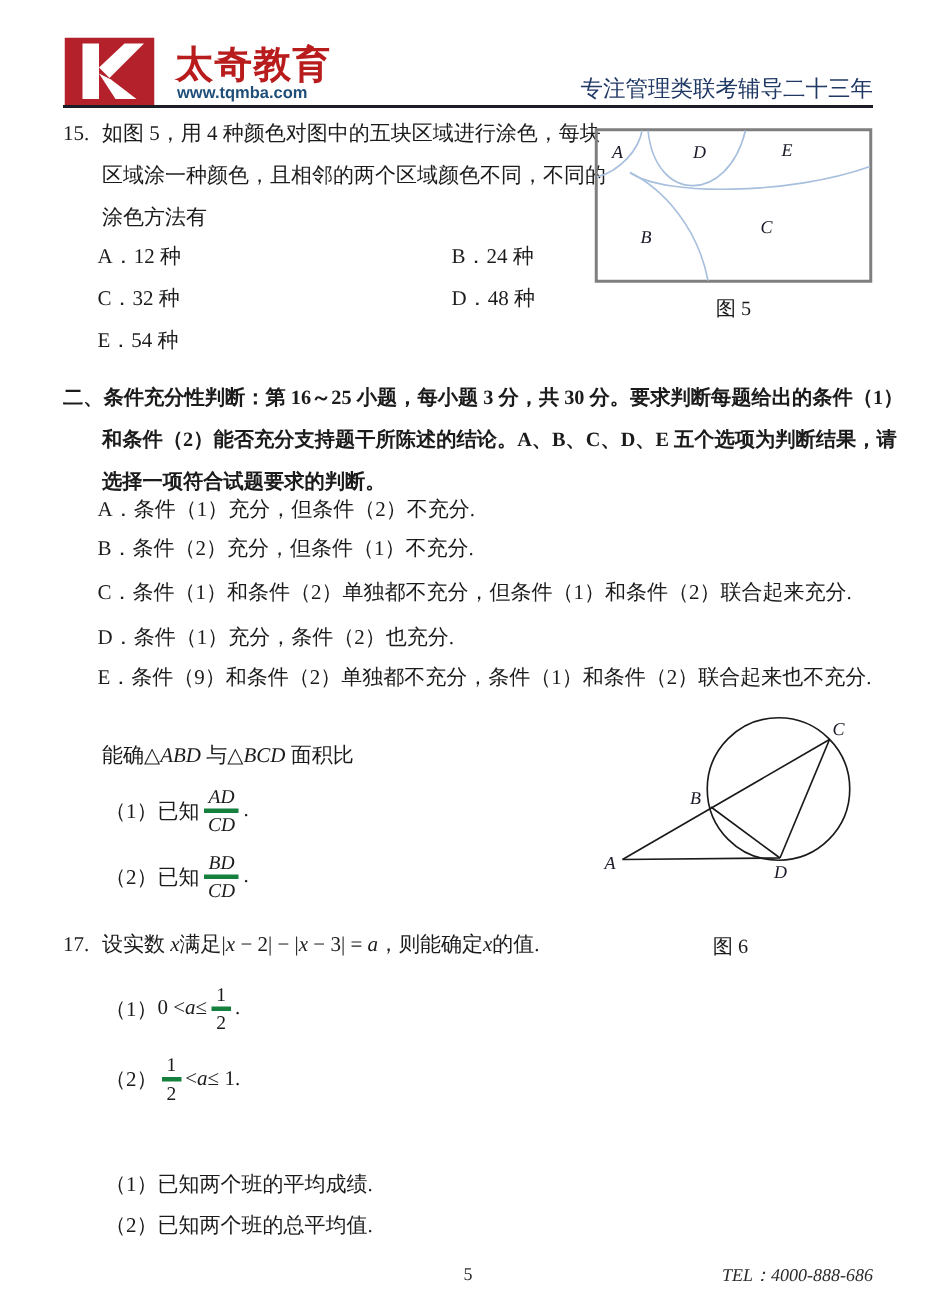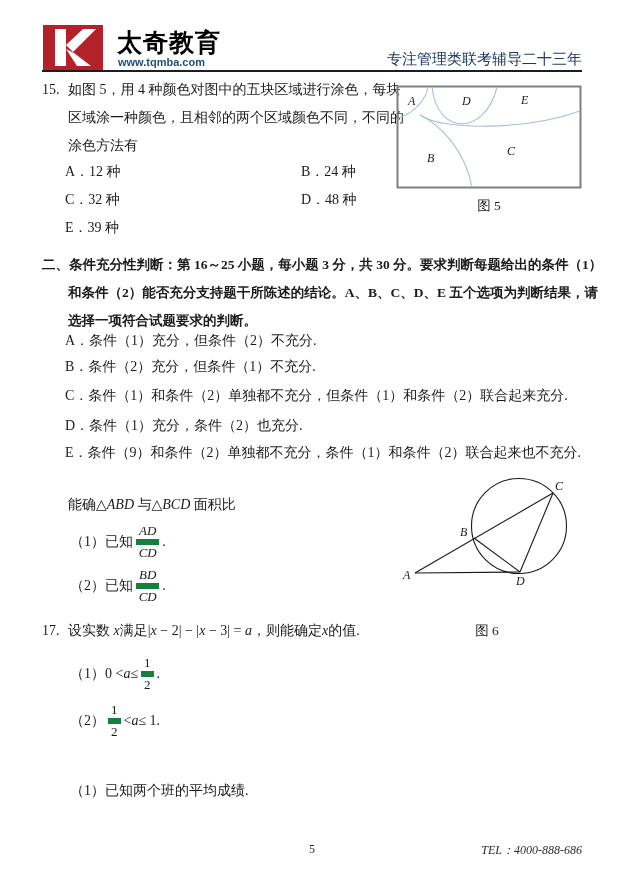--- a/index.html
+++ b/index.html
@@ -1,34 +1,34 @@
 <!DOCTYPE html>
 <html><head>
 <meta charset="utf-8">
 <style>
   html,body{margin:0;padding:0;background:#e9e9e9;}
   .page{position:relative;width:624px;height:872px;background:#ffffff;margin:0 auto;
         font-family:"Liberation Serif","DejaVu Serif",serif;color:#1b1b1b;overflow:hidden;}
   
   .logo{position:absolute;left:43px;top:25px;width:60px;height:45px;}
   .brand-name{position:absolute;left:117px;top:26px;font-family:"Liberation Sans","DejaVu Sans",sans-serif;
-              font-weight:bold;font-size:25px;color:#000000;letter-spacing:1px;white-space:nowrap;}
+              font-weight:bold;font-size:25px;color:#b91c1c;letter-spacing:1px;white-space:nowrap;}
   .brand-url{position:absolute;left:118px;top:56px;font-family:"Liberation Sans","DejaVu Sans",sans-serif;
              font-weight:bold;font-size:11px;color:#1f4e79;white-space:nowrap;}
   .tagline{position:absolute;right:42px;top:50px;font-size:15px;color:#1f3864;white-space:nowrap;}
   .hrule{position:absolute;left:42px;top:70px;width:540px;border-top:2px solid #1c1c26;}
   
   .tline{position:absolute;font-size:14px;line-height:17px;white-space:nowrap;}
   .bold{font-weight:bold;font-size:13.5px;}
   .qnum{display:inline-block;width:26px;}
   .it{font-style:italic;}
   
   .mrow{position:absolute;display:flex;align-items:center;font-size:14px;white-space:nowrap;}
   .frac{display:inline-block;text-align:center;line-height:1.1;font-size:13px;margin:0 3px;}
-  .frac .num{display:block;border-bottom:6px solid #15803d;padding:0 3px 1px;}
+  .frac .num{display:block;border-bottom:3px solid #15803d;padding:0 3px 1px;}
   .frac .den{display:block;padding-top:1px;}
   
   .figsvg{position:absolute;}
   .caption{position:absolute;text-align:center;font-size:13.5px;}
   .figlbl{font-style:italic;font-size:12px;fill:#1a1a28;font-family:"Liberation Serif","DejaVu Serif",serif;}
   
   .footer-left{position:absolute;left:42px;top:842px;font-size:12px;color:#2b2b2b;white-space:nowrap;}
   .footer-page{position:absolute;left:0;top:842px;width:624px;text-align:center;font-size:12px;color:#2b2b2b;}
   .footer-tel{position:absolute;right:42px;top:842px;font-size:12px;color:#2b2b2b;white-space:nowrap;font-style:italic;}
   .footer-left a, .flink{color:#2626cc;text-decoration:underline;cursor:pointer;}
@@ -49,21 +49,21 @@
   <div class="tagline">专注管理类联考辅导二十三年</div>
   <div class="hrule"></div>
 
   <div class="tline" style="left:42px;top:81px"><span class="qnum">15.</span><span>如图 5，用 4 种颜色对图中的五块区域进行涂色，每块</span></div>
   <div class="tline" style="left:68px;top:109px">区域涂一种颜色，且相邻的两个区域颜色不同，不同的</div>
   <div class="tline" style="left:68px;top:137px">涂色方法有</div>
   <div class="tline" style="left:65px;top:163px">A．12 种</div>
   <div class="tline" style="left:301px;top:163px">B．24 种</div>
   <div class="tline" style="left:65px;top:191px">C．32 种</div>
   <div class="tline" style="left:301px;top:191px">D．48 种</div>
-  <div class="tline" style="left:65px;top:219px">E．39 种</div>
+  <div class="tline" style="left:65px;top:219px">E．54 种</div>
 
   <svg class="figsvg" style="left:396px;top:85px" width="186" height="104" viewBox="0 0 186 104">
     <rect x="1.5" y="1.5" width="183" height="101" fill="none" stroke="#7f7f7f" stroke-width="2"></rect>
     <path d="M32,2 C30,15 17,29 2,33" fill="none" stroke="#a8c0de" stroke-width="1.1"></path>
     <path d="M36,2 C41,51 89,51 101,2" fill="none" stroke="#a8c0de" stroke-width="1.1"></path>
     <path d="M24,30 C46,46 131,45 184,26" fill="none" stroke="#a8c0de" stroke-width="1.1"></path>
     <path d="M24,30 C46,41 69,66 76,102" fill="none" stroke="#a8c0de" stroke-width="1.1"></path>
     <text class="figlbl" x="12" y="20">A</text>
     <text class="figlbl" x="66" y="20">D</text>
     <text class="figlbl" x="125" y="19">E</text>
@@ -130,17 +130,18 @@
         <span class="num">1</span>
         <span class="den">2</span>
       </span>
     <span>&lt;</span>
     <span class="it">a</span>
     <span>≤ 1</span>
     <span>.</span>
   </div>
 
   <div class="tline" style="left:70px;top:782px">（1）已知两个班的平均成绩.</div>
+  <div class="tline" style="left:70px;top:809px">（2）已知两个班的总平均值.</div>
 
   <div class="footer-page">5</div>
   <div class="footer-tel">TEL：4000-888-686</div>
 
 </div>
 
 </body></html>

